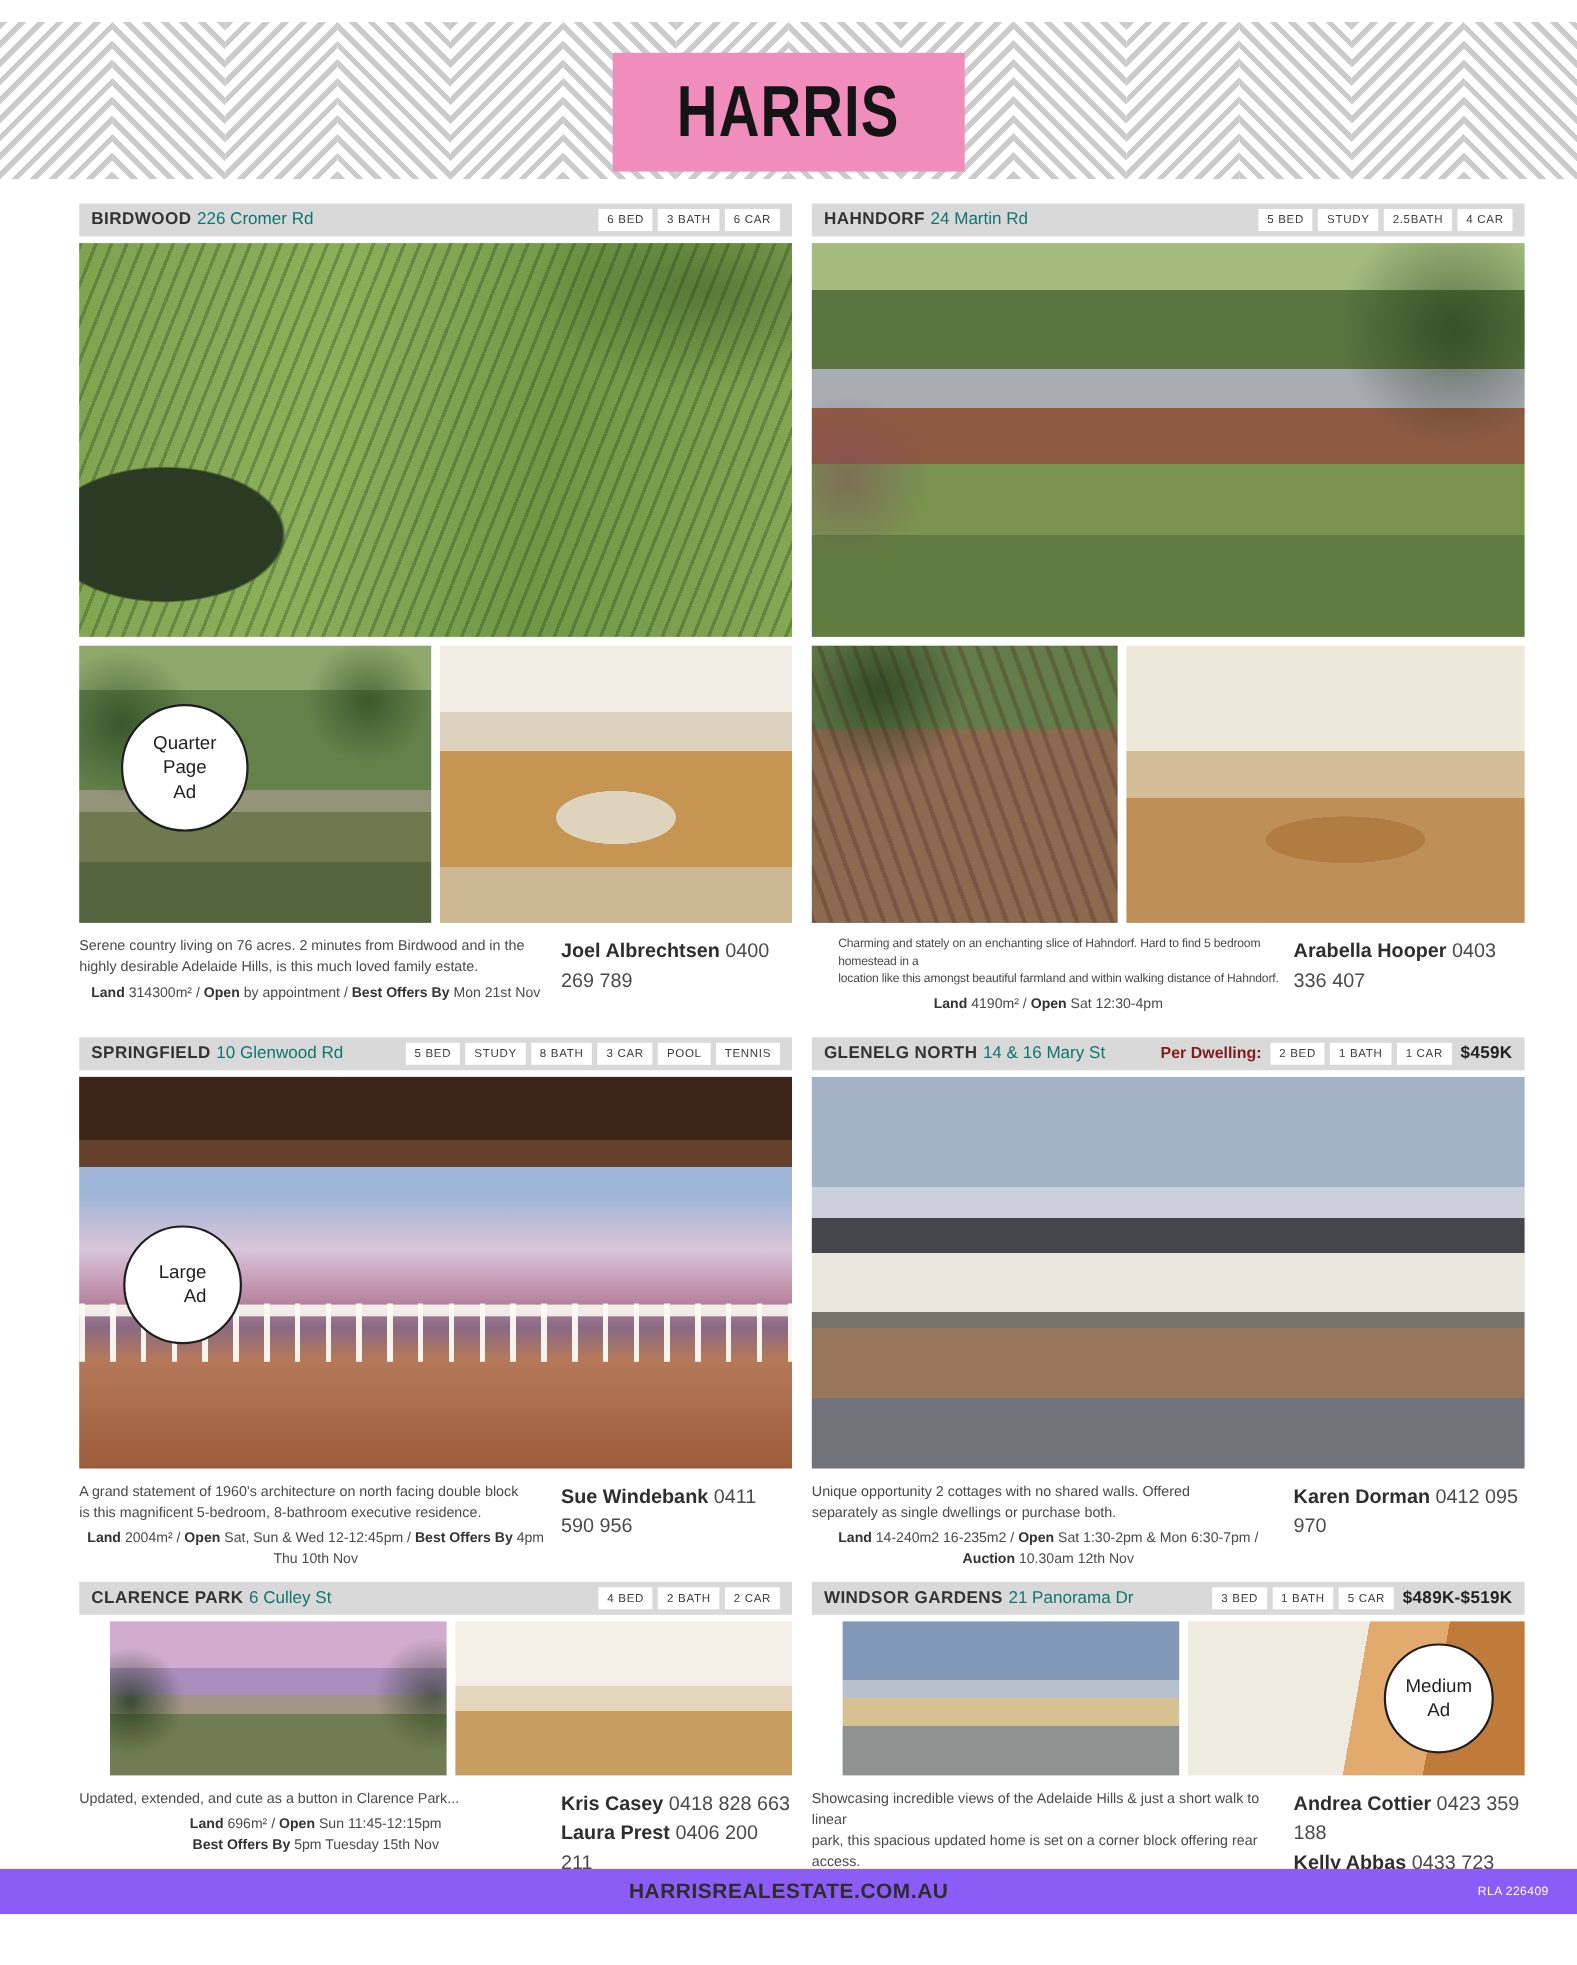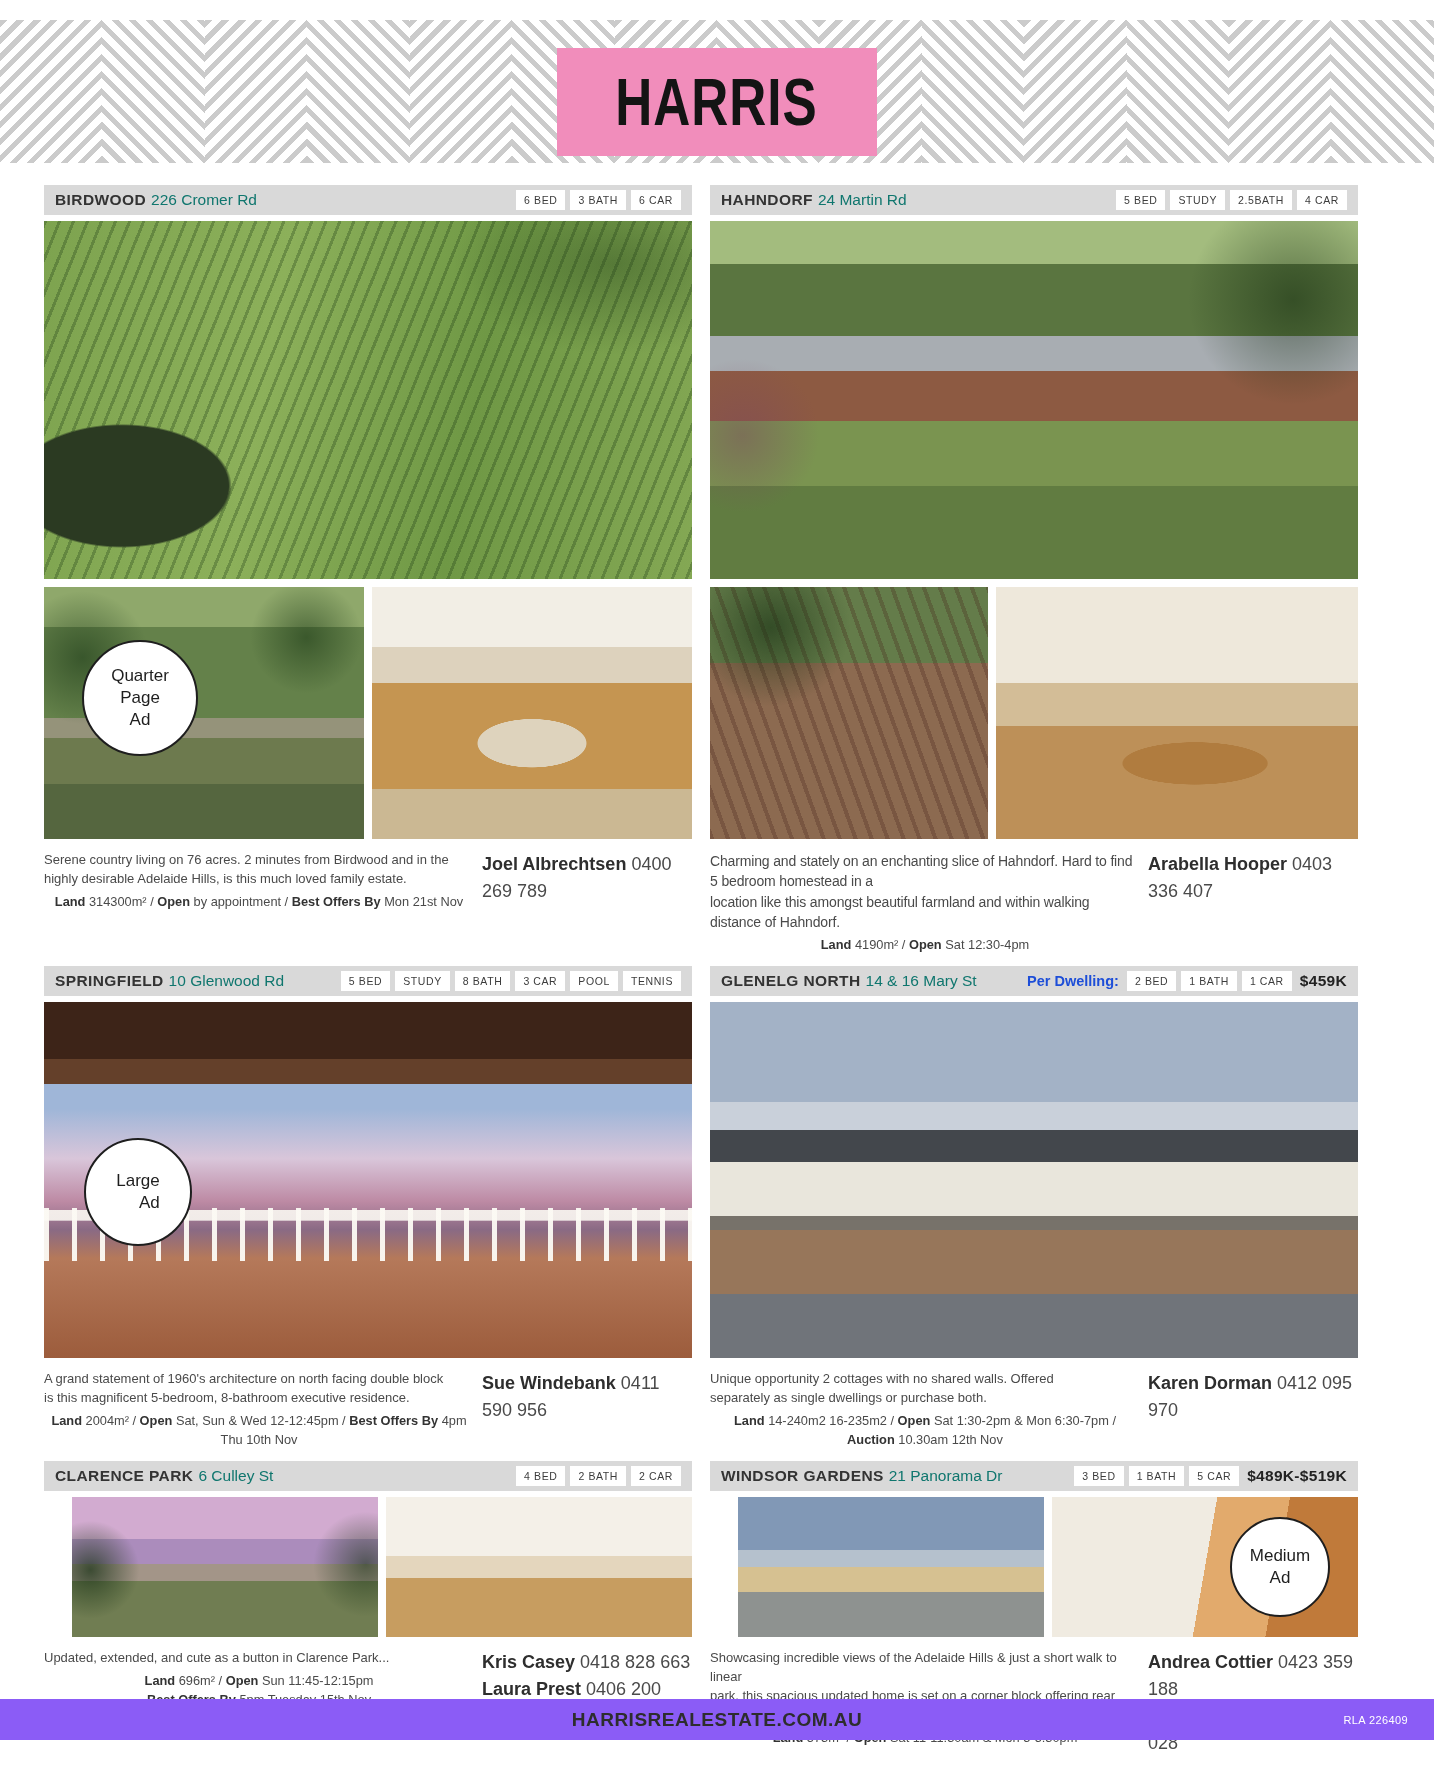--- a/index.html
+++ b/index.html
@@ -12,30 +12,30 @@
   .pt{flex:1;height:100%;}
   .pa{background:repeating-linear-gradient(45deg,#cbcbcb 0 5px,#ffffff 5px 12px);}
   .pb{background:repeating-linear-gradient(135deg,#cbcbcb 0 5px,#ffffff 5px 12px);}
   .logo-box{position:absolute;left:50%;top:28px;transform:translateX(-50%);
             width:320px;height:108px;background:#F18DBB;
             display:flex;align-items:center;justify-content:center;}
   .logo-text{font-size:54px;font-weight:bold;color:#141414;letter-spacing:1px;
              transform:scale(.95,1.22);}
 
   
-  .grid{position:absolute;top:185px;left:44px;width:1314px;
+  .grid{position:absolute;top:185px;left:72px;width:1314px;
         display:grid;grid-template-columns:1fr 1fr;column-gap:18px;row-gap:12px;}
   .listing{min-width:0;}
 
   .bar{height:30px;background:#D9D9D9;display:flex;align-items:center;
        padding:0 11px;gap:8px;}
   .suburb{font-weight:bold;font-size:15.5px;color:#333;letter-spacing:.4px;white-space:nowrap;}
   .addr{font-size:15.5px;color:#0f766e;white-space:nowrap;margin-left:-3px;}
   .spacer{flex:1;}
-  .perdw{font-weight:bold;font-size:14.5px;color:#1d4ed8;white-space:nowrap;}
+  .perdw{font-weight:bold;font-size:14.5px;color:#7f1d1d;white-space:nowrap;}
   .badges{display:flex;gap:5px;}
   .badge{background:#fff;color:#3c3c3c;font-size:10.5px;letter-spacing:.6px;
          padding:4px 8px;white-space:nowrap;}
   .price{font-weight:bold;font-size:15.5px;color:#222;white-space:nowrap;letter-spacing:.3px;}
 
   .ph{position:relative;overflow:hidden;}
   .ph-main{height:358px;margin-top:6px;}
   .ph-single{height:356px;margin-top:6px;}
   .ph-row{display:flex;gap:8px;margin-top:8px;}
   .ph-row .ph{height:252px;flex:1;}
@@ -89,21 +89,21 @@
              display:flex;align-items:center;justify-content:center;text-align:center;
              font-size:17px;color:#1e1e1e;white-space:pre-line;line-height:1.3;}
   .c-quarter{width:112px;height:112px;left:38px;top:44%;transform:translateY(-50%);}
   .c-large{width:104px;height:104px;left:40px;top:38%;text-align:right;}
   .c-medium{width:96px;height:96px;right:28px;top:50%;transform:translateY(-50%);}
 
   .caption{display:flex;gap:8px;margin-top:12px;}
   .cap-a{min-height:80px;} .cap-b{min-height:72px;} .cap-c{min-height:78px;}
   .cap-text{flex:1;min-width:0;}
   .desc{font-size:13px;color:#4a4a4a;line-height:1.45;white-space:pre-line;}
-  .narrow{font-size:14px;letter-spacing:-.15px;}
+  .narrow{font-size:11px;letter-spacing:-.15px;margin-left:24px;}
   .details{font-size:12.8px;color:#4a4a4a;margin-top:3px;line-height:1.5;text-align:center;}
   .details .b{font-weight:bold;color:#333;}
   .agents{width:210px;font-size:18px;color:#4a4a4a;line-height:1.5;}
   .agent-name{font-weight:bold;color:#2e2e2e;}
 
   
   .footer{position:absolute;left:0;right:0;top:1699px;height:41px;background:#8b5cf6;
           display:flex;align-items:center;justify-content:center;}
   .site{font-weight:bold;font-size:19px;color:#2d2d2d;letter-spacing:.5px;}
   .rla{position:absolute;right:26px;top:50%;transform:translateY(-50%);

